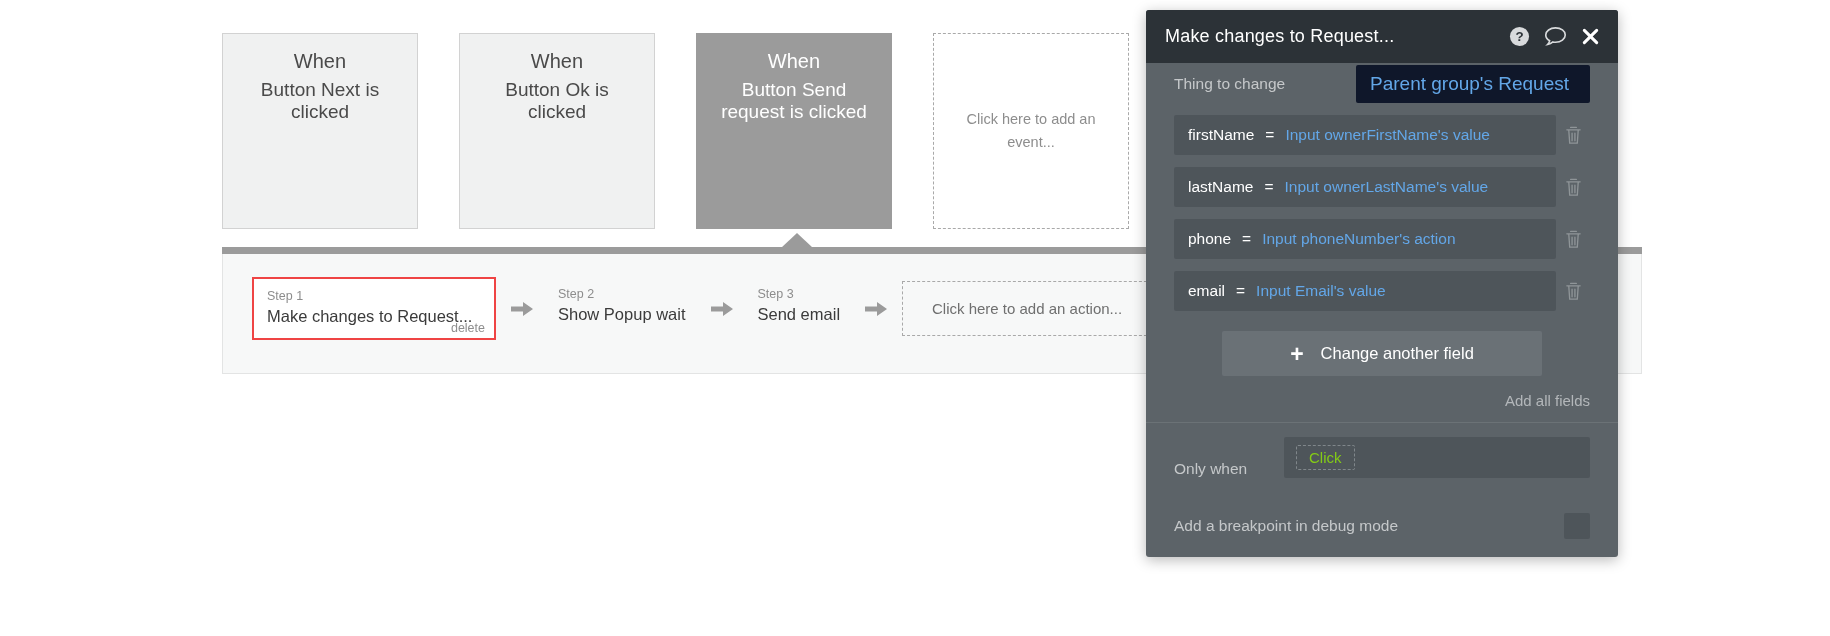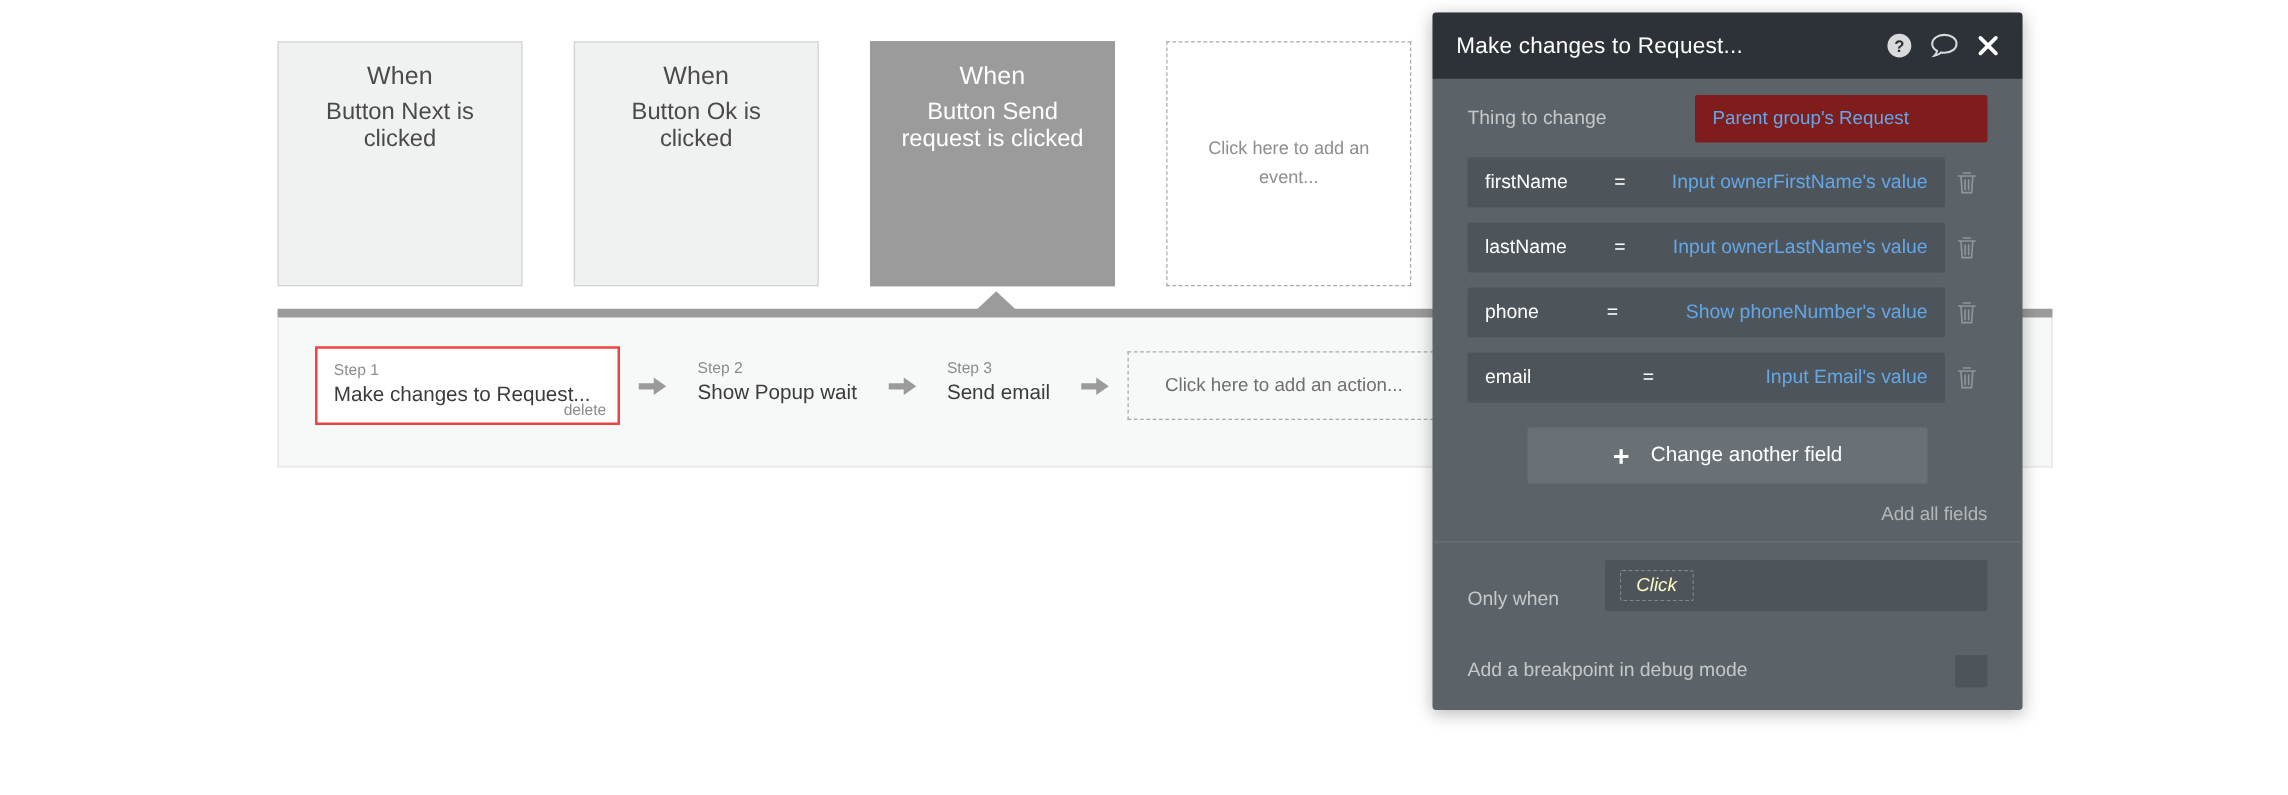--- a/index.html
+++ b/index.html
@@ -213,33 +213,33 @@
     gap: 14px;
     color: #d8dadc;
   }
   .header-icons svg { display: block; }
 
   #panel-body { padding: 0 0 0 0; }
 
   .row-thing {
     display: flex;
     align-items: center;
-    padding: 13px 28px 12px 28px;
+    padding: 2px 28px 12px 28px;
   }
   .row-label {
     color: #c5c8ca;
     font-size: 15.5px;
     width: 182px;
     flex: 0 0 auto;
   }
   .value-chip {
-    background: #7f1d1d;
+    background: #0f172a;
     color: #63a7e8;
     padding: 9px 14px;
-    font-size: 15px;
+    font-size: 19px;
     border-radius: 2px;
     flex: 1;
     box-sizing: border-box;
     min-height: 38px;
     line-height: 20px;
   }
 
   .field-row {
     display: flex;
     align-items: center;
@@ -248,21 +248,20 @@
   .field-cell {
     background: #4e555a;
     border-radius: 2px;
     flex: 1;
     display: flex;
     align-items: center;
     padding: 10px 14px;
     box-sizing: border-box;
     min-height: 40px;
     gap: 11px;
-    justify-content: space-between;
   }
   .field-key {
     color: #ffffff;
     font-size: 15.5px;
     white-space: nowrap;
   }
   .field-eq {
     color: #ffffff;
     font-size: 15.5px;
   }
@@ -329,25 +328,24 @@
     flex: 1;
     min-height: 38px;
     display: flex;
     align-items: center;
     padding: 8px 12px;
     box-sizing: border-box;
     border-radius: 2px;
   }
   .click-placeholder {
     border: 1px dashed #80878b;
-    color: #fef9c3;
+    color: #84cc16;
     font-size: 15px;
     padding: 3px 12px;
     border-radius: 2px;
-    font-style: italic;
   }
   .row-breakpoint {
     display: flex;
     align-items: center;
     margin-top: 35px;
   }
   .breakpoint-label {
     flex: 1;
     color: #c5c8ca;
     font-size: 15.5px;
@@ -488,21 +486,21 @@
           <svg width="19" height="21" viewBox="0 0 20 22">
             <path d="M7 2.5h6M3 5h14M5 5l1 14h8l1-14M8.5 8.5v8M11.5 8.5v8" fill="none" stroke="#8f9598" stroke-width="1.4" stroke-linecap="round"></path>
           </svg>
         </div>
       </div>
 
       <div class="field-row">
         <div class="field-cell">
           <span class="field-key">phone</span>
           <span class="field-eq">=</span>
-          <span class="field-val">Show phoneNumber's value</span>
+          <span class="field-val">Input phoneNumber's action</span>
         </div>
         <div class="trash-btn">
           <svg width="19" height="21" viewBox="0 0 20 22">
             <path d="M7 2.5h6M3 5h14M5 5l1 14h8l1-14M8.5 8.5v8M11.5 8.5v8" fill="none" stroke="#8f9598" stroke-width="1.4" stroke-linecap="round"></path>
           </svg>
         </div>
       </div>
 
       <div class="field-row">
         <div class="field-cell">

